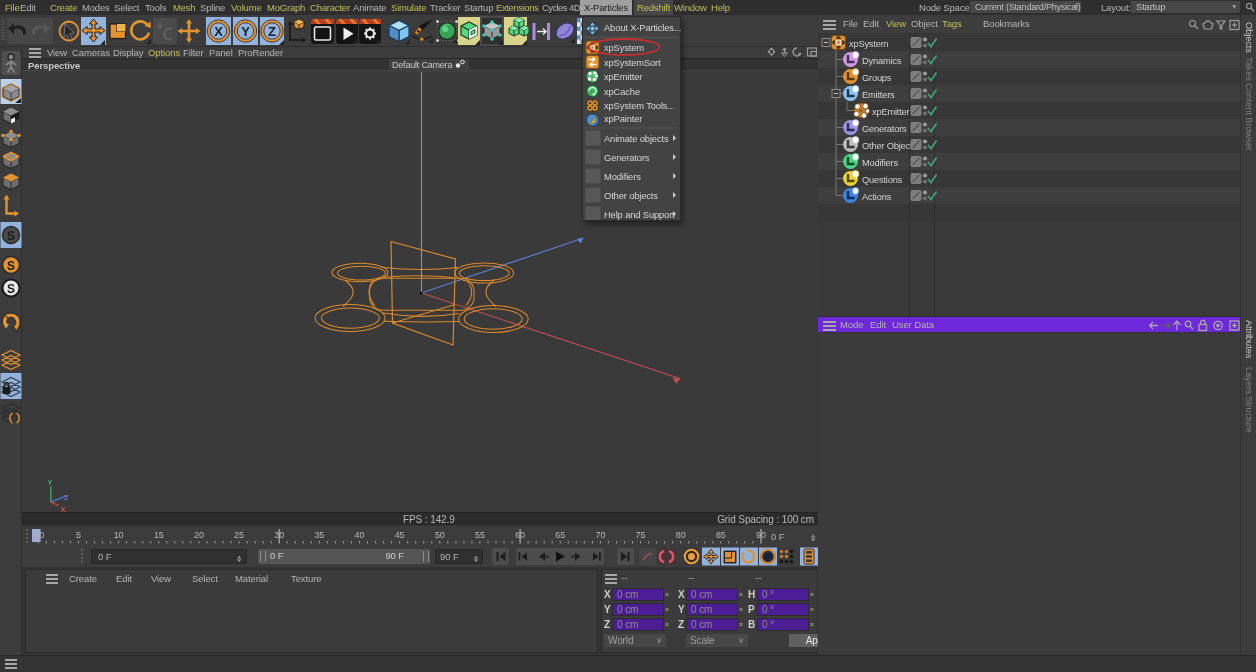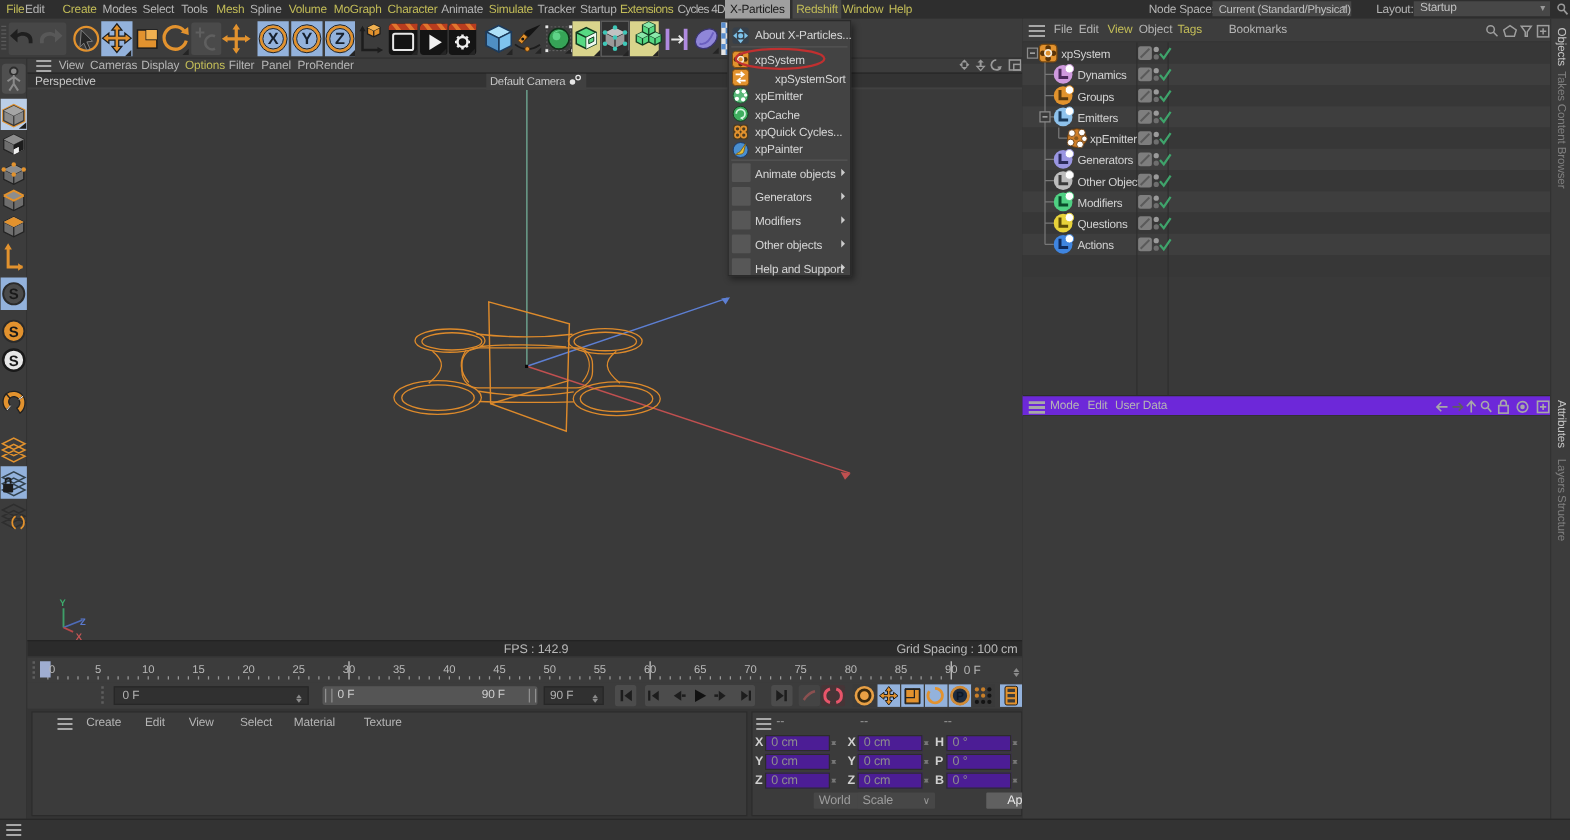--- a/index.html
+++ b/index.html
@@ -354,21 +354,21 @@
         <rect x="16.7" y="2.5" width="1.6" height="4"></rect>
         <path d="M17.5 9.5 L20.5 6 L14.5 6 Z" fill="none" stroke="#9a9a9a" stroke-width="1"></path>
       <path d="M30 1 A4 4 0 1 0 33.5 7" fill="none" stroke="#9a9a9a" stroke-width="1.4"></path>
         <path d="M33 9 L34.5 5.7 L30.8 6.3 Z"></path>
       <rect x="40.5" y="1" width="9" height="8" fill="none" stroke="#9a9a9a" stroke-width="1.2"></rect>
         <rect x="44" y="4.5" width="5.5" height="4.5" fill="none" stroke="#9a9a9a" stroke-width="1.2"></rect>
     </g>
   </svg>
 </div>
 <div class="abs" style="left:22px;top:58px;width:796px;height:13px;background:#333333;border-top:1px solid #272727;border-bottom:1px solid #454545;box-sizing:border-box;">
-  <span class="abs" style="left:6px;top:1px;color:#c7c7c7;">Perspective</span>
+  <span class="abs" style="left:6px;top:1px;color:#c7c7c7;font-weight:bold;">Perspective</span>
   <span class="abs" style="left:367px;top:0px;height:13px;background:#404040;padding:0 3px;color:#c7c7c7;font-size:9px;letter-spacing:-0.2px;line-height:12px;">Default Camera
   <svg width="11" height="10" viewBox="0 0 11 10" style="vertical-align:-1px;">
         <circle cx="3" cy="6.5" r="2.2" fill="#e8e8e8"></circle>
         <circle cx="7.5" cy="3" r="1.8" fill="none" stroke="#e8e8e8" stroke-width="1"></circle>
       </svg></span>
 </div>
 <div class="abs" id="canvas" style="left:22px;top:72px;width:796px;height:440px;background:#3a3a3a;overflow:hidden;">
 <svg width="796" height="440" viewBox="0 0 796 440">
 
   <line x1="399.5" y1="0" x2="399.5" y2="221" stroke="#6fa893" stroke-width="1.1"></line>
@@ -666,21 +666,21 @@
     <span class="abs" style="left:146px;top:34px;color:#cfcfcf;font-weight:bold;">P</span>
     <div class="abs cfield" style="left:155px;top:33px;">0 °</div>
 
     <span class="abs" style="left:2px;top:49px;color:#cfcfcf;font-weight:bold;">Z</span>
     <div class="abs cfield" style="left:10px;top:48px;">0 cm</div>
     <span class="abs" style="left:76px;top:49px;color:#cfcfcf;font-weight:bold;">Z</span>
     <div class="abs cfield" style="left:84px;top:48px;">0 cm</div>
     <span class="abs" style="left:146px;top:49px;color:#cfcfcf;font-weight:bold;">B</span>
     <div class="abs cfield" style="left:155px;top:48px;">0 °</div>
 
-    <div class="abs cdrop" style="left:2px;top:64px;margin-left:47px;">World</div>
+    <div class="abs cdrop" style="left:2px;top:64px;">World</div>
     <div class="abs cdrop" style="left:84px;top:64px;">Scale</div>
     <div class="abs" style="left:155px;top:64px;width:58px;height:13px;background:#606060;color:#e8e8e8;text-align:center;line-height:13px;border-radius:1px;margin-left:32px;">Apply</div>
   </div>
 </div>
 
 <div class="abs" style="left:818px;top:15px;width:438px;height:640px;background:#3b3b3b;border-left:1px solid #2a2a2a;box-sizing:border-box;"></div>
 <div class="abs" id="ompanel" style="left:818px;top:15px;width:422px;height:301px;">
 
   <div class="abs" style="left:0;top:0;width:422px;height:19px;background:#3d3d3d;border-bottom:1px solid #333;box-sizing:border-box;">
     <div class="hamb abs" style="left:5px;top:5px;width:13px;"></div>
@@ -953,24 +953,24 @@
     <g fill="#cccccc">
       <path d="M90 118 L93 121 L90 124 Z"></path>
       <path d="M90 137 L93 140 L90 143 Z"></path>
       <path d="M90 156 L93 159 L90 162 Z"></path>
       <path d="M90 175 L93 178 L90 181 Z"></path>
       <path d="M90 194 L93 197 L90 200 Z"></path>
     </g>
   </svg>
   <span class="abs" style="left:21px;top:5px;">About X-Particles...</span>
   <span class="abs" style="left:21px;top:25px;">xpSystem</span>
-  <span class="abs" style="left:21px;top:39.5px;margin-left:16px;">xpSystemSort</span>
+  <span class="abs" style="left:21px;top:39.5px;">xpSystemSort</span>
   <span class="abs" style="left:21px;top:54px;">xpEmitter</span>
   <span class="abs" style="left:21px;top:68.5px;">xpCache</span>
-  <span class="abs" style="left:21px;top:83px;">xpQuick Cycles...</span>
+  <span class="abs" style="left:21px;top:83px;">xpSystem Tools...</span>
   <span class="abs" style="left:21px;top:96px;">xpPainter</span>
   <span class="abs" style="left:21px;top:115.5px;">Animate objects</span>
   <span class="abs" style="left:21px;top:134.5px;">Generators</span>
   <span class="abs" style="left:21px;top:153.5px;">Modifiers</span>
   <span class="abs" style="left:21px;top:172.5px;">Other objects</span>
   <span class="abs" style="left:21px;top:191.5px;">Help and Support</span>
   <svg class="abs" style="left:4px;top:21px;" width="76" height="18" viewBox="0 0 76 18">
     <ellipse cx="37" cy="9" rx="35.5" ry="8" fill="none" stroke="#c03030" stroke-width="1.8"></ellipse>
   </svg>
 </div>

